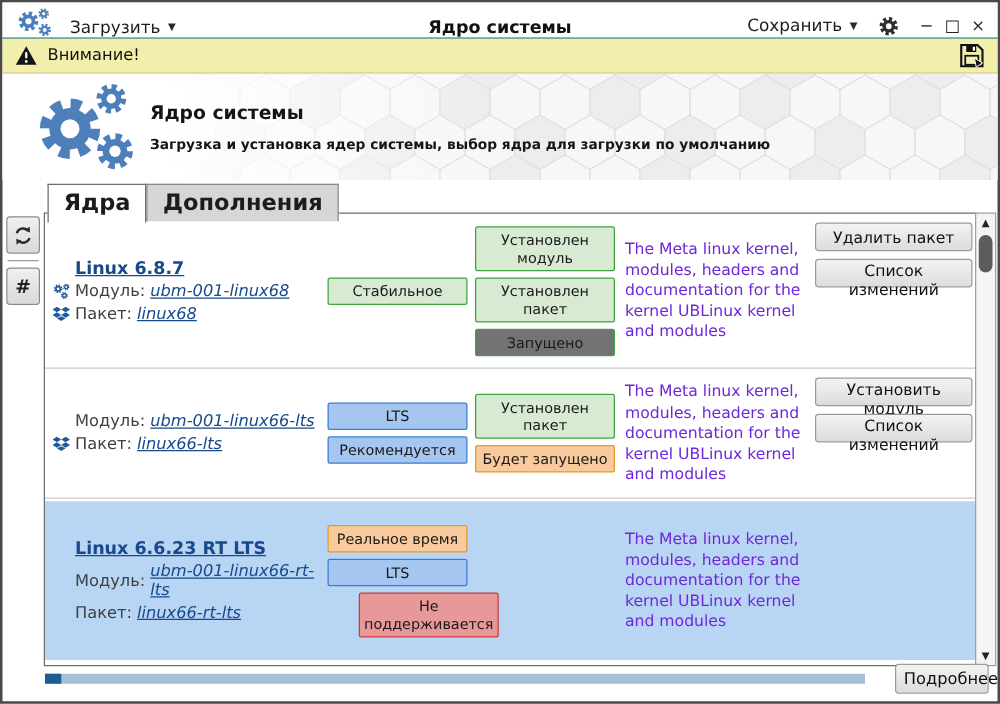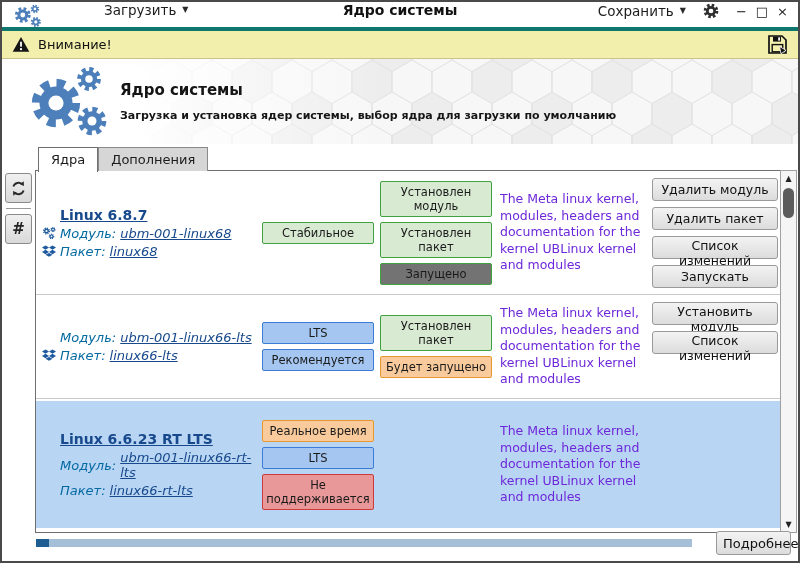--- a/index.html
+++ b/index.html
@@ -1,21 +1,21 @@
 <!DOCTYPE html>
 <html><head>
 <meta charset="utf-8">
 <style>
   html,body{margin:0;padding:0;}
   body{width:800px;height:563px;font-family:"DejaVu Sans",sans-serif;position:relative;background:#888;}
   .window{position:absolute;inset:0;border:2px solid #4a4a4a;background:#fff;box-sizing:border-box;}
 
   
-  .titlebar{position:absolute;top:0;left:0;right:0;height:29px;border-bottom:4px solid #0f766e;
-    display:flex;align-items:flex-start;padding:0 10px;box-sizing:border-box;background:#fff;gap:48px;}
+  .titlebar{position:absolute;top:0;left:0;right:0;height:29px;border-bottom:1px solid #0f766e;
+    display:flex;align-items:flex-end;padding:0 10px;box-sizing:border-box;background:#fff;}
   .app-logo{width:32px;height:26px;color:#4d7fba;flex:0 0 auto;}
   .menu-item{font-size:13.5px;color:#1c1c1c;margin-left:12px;display:flex;align-items:center;gap:6px;cursor:default;}
   .caret{font-size:8px;color:#2a2a2a;line-height:1;}
   .tb-title{position:absolute;left:0;right:0;text-align:center;font-size:14px;font-weight:bold;color:#111;pointer-events:none;}
   .tb-right{margin-left:auto;display:flex;align-items:center;gap:16px;z-index:2;}
   .gear-btn{width:18px;height:18px;color:#2e2e2e;}
   .win-controls{display:flex;align-items:center;gap:9px;font-size:13px;color:#222;}
   .win-controls span{line-height:1;cursor:default;}
 
   
@@ -27,21 +27,21 @@
   
   .header{position:absolute;top:57px;left:0;right:0;height:85px;overflow:hidden;background:#fff;}
   .hexes{position:absolute;inset:0;}
   .hex-fade{position:absolute;inset:0;background:linear-gradient(to right,#fff 0%,#fff 16%,rgba(255,255,255,0) 48%);}
   .big-logo{position:absolute;left:24px;top:6px;width:86px;height:72px;color:#4d7fba;}
   .hd-title{position:absolute;left:118px;top:22px;font-size:15px;font-weight:bold;color:#151515;}
   .hd-sub{position:absolute;left:118px;top:50px;font-size:11px;font-weight:bold;color:#151515;}
 
   
   .tabs{position:absolute;top:145px;left:36px;display:flex;z-index:3;}
-  .tab{font-size:13px;padding:4px 12px 3px;border:1px solid #8a8a8a;border-bottom:none;background:#d6d6d6;color:#1c1c1c;cursor:default;}
+  .tab{font-size:18px;padding:4px 12px 3px;border:1px solid #8a8a8a;border-bottom:none;background:#d6d6d6;color:#1c1c1c;cursor:default;font-weight:bold;}
   .tab.active{background:#fff;border-color:#6f6f6f;padding-bottom:5px;margin-bottom:-1px;}
 
   
   .side-toolbar{position:absolute;top:171px;left:3px;width:27px;}
   .tool-btn{width:27px;height:30px;background:linear-gradient(#f0f0f0,#d9d9d9);border:1px solid #8a8a8a;border-radius:3px;
     display:flex;align-items:center;justify-content:center;box-sizing:border-box;cursor:default;}
   .tool-sep{border-top:1px solid #9a9a9a;margin:5px 1px;}
   .hash-label{font-size:15px;font-weight:bold;color:#222;}
 
   
@@ -50,21 +50,21 @@
   .kernel-row{display:grid;grid-template-columns:220px 118px 120px 152px 1fr;align-items:center;
     padding-left:6px;box-sizing:border-box;}
   .kernel-row:nth-child(1){height:124px;border-bottom:1px solid #c9c9c9;}
   .kernel-row:nth-child(2){height:104px;border-bottom:1px solid #c9c9c9;}
   .kernel-row:nth-child(3){height:127px;margin-top:2px;}
   .kernel-row.highlighted{background:#b9d5f4;}
   .kinfo{display:flex;flex-direction:column;gap:3px;}
   .kline{display:flex;align-items:center;}
   .kicon{width:18px;flex:0 0 18px;display:flex;align-items:center;}
   .kname{font-size:14px;font-weight:bold;color:#17498c;text-decoration:underline;cursor:pointer;}
-  .klabel{font-size:13px;font-style:italic;color:#0369a1;margin-right:4px;}
+  .klabel{font-size:13px;color:#404040;margin-right:4px;}
   .klink{font-size:13px;font-style:italic;color:#17498c;text-decoration:underline;cursor:pointer;}
   .badge-col{display:flex;flex-direction:column;gap:5px;justify-content:center;}
   .badge{width:112px;box-sizing:border-box;border:1.5px solid;border-radius:2px;font-size:11.5px;text-align:center;
     padding:3px 2px;color:#1a1a1a;}
   .kdesc{font-size:12.5px;line-height:16.5px;color:#6d28d9;padding-right:6px;}
   .kactions{align-self:start;padding-top:7px;display:flex;flex-direction:column;gap:6px;}
   .action-btn{width:126px;height:23px;font-size:12.5px;font-family:"DejaVu Sans",sans-serif;color:#111;
     background:linear-gradient(#f3f3f3,#dcdcdc);border:1px solid #9a9a9a;border-radius:3px;cursor:default;}
 
   
@@ -279,24 +279,22 @@
     <div class="badge-col">
           <div class="badge" style="background: rgb(217, 234, 211); border-color: rgb(63, 163, 63);">Стабильное</div>
         </div>
     <div class="badge-col">
           <div class="badge" style="background: rgb(217, 234, 211); border-color: rgb(63, 163, 63);">Установлен модуль</div>
           <div class="badge" style="background: rgb(217, 234, 211); border-color: rgb(63, 163, 63);">Установлен пакет</div>
           <div class="badge" style="background: #737373; border-color: rgb(63, 163, 63);">Запущено</div>
         </div>
     <div class="kdesc">The Meta linux kernel, modules, headers and documentation for the kernel UBLinux kernel and modules</div>
     <div class="kactions">
-          <button class="action-btn">Удалить модуль</button>
           <button class="action-btn">Удалить пакет</button>
           <button class="action-btn">Список изменений</button>
-          <button class="action-btn">Запускать</button>
         </div>
   </div>
 
   <div class="kernel-row">
     <div class="kinfo">
       <div class="kline">
         <span class="kicon" style="visibility: hidden;">
           <svg width="15" height="14" viewBox="0 0 15 14" style="color:#1d5a9e">
             <use href="#gearshape" transform="translate(4.5,5) scale(0.2)"></use>
             <use href="#gearshape" transform="translate(11,3.6) scale(0.15)"></use>
@@ -362,21 +360,21 @@
             <path d="M4 10.6 L8 13 L12 10.6 L8 8.6 Z"></path>
           </svg>
         </span>
         <span class="klabel">Пакет:</span>
         <span class="klink">linux66-rt-lts</span>
       </div>
     </div>
     <div class="badge-col">
           <div class="badge" style="background: rgb(249, 203, 156); border-color: rgb(232, 150, 46);">Реальное время</div>
           <div class="badge" style="background: rgb(164, 198, 240); border-color: rgb(59, 124, 214);">LTS</div>
-          <div class="badge" style="background: rgb(232, 152, 152); border-color: rgb(204, 58, 58);">Не поддерживается</div>
+          <div class="badge" style="background: rgb(232, 152, 152); border-color: rgb(204, 58, 58); margin-left: 25px;">Не поддерживается</div>
         </div>
     <div class="badge-col"></div>
     <div class="kdesc">The Meta linux kernel, modules, headers and documentation for the kernel UBLinux kernel and modules</div>
     <div class="kactions"></div>
   </div>
 </div>
 
   <div class="scrollbar">
     <div class="sb-arrow up">▲</div>
     <div class="sb-thumb"></div>

